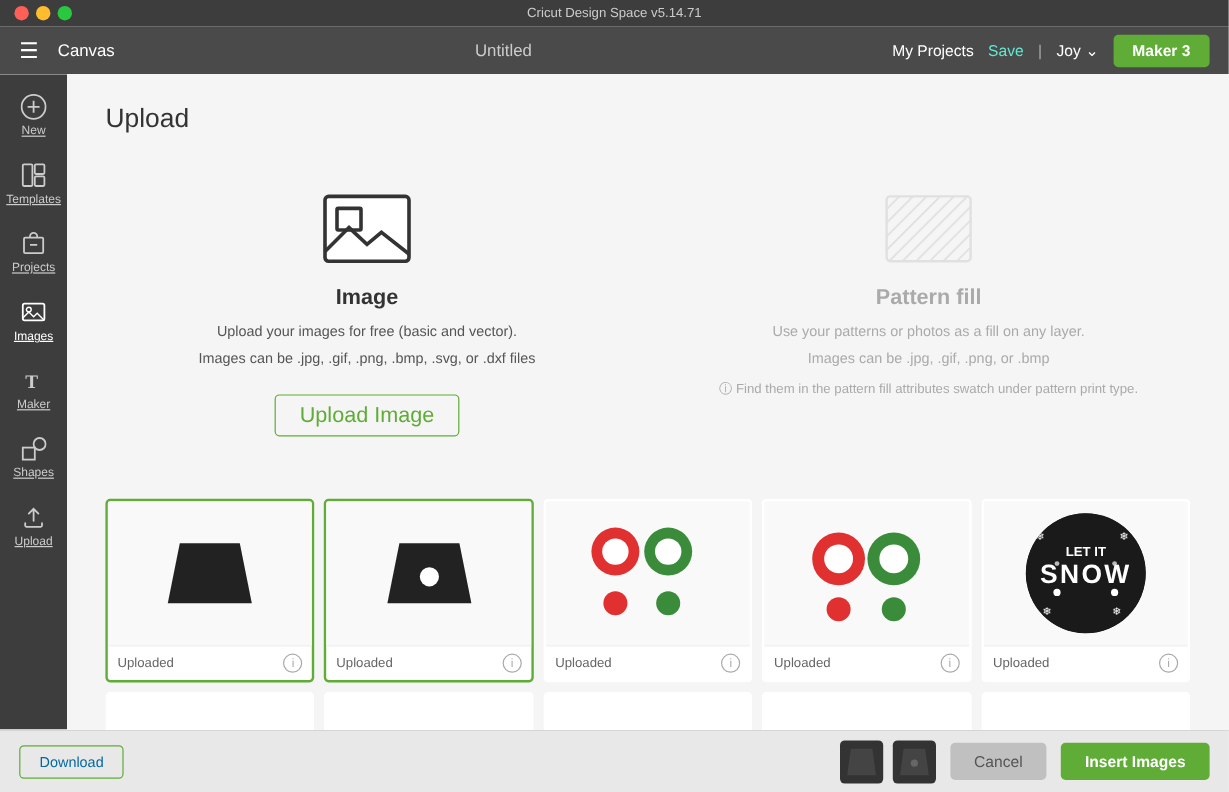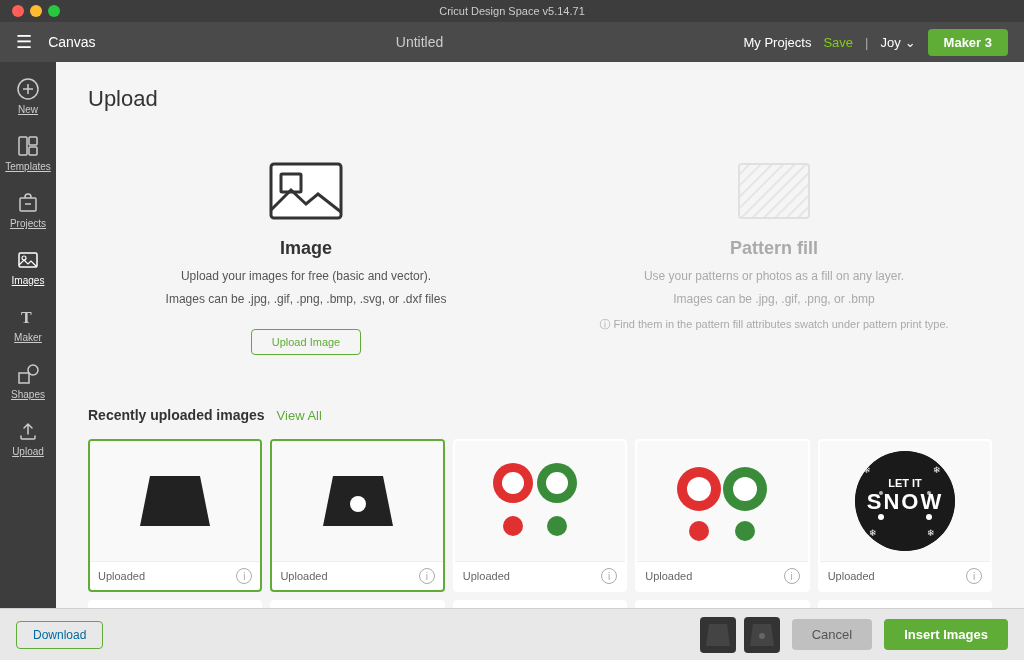--- a/index.html
+++ b/index.html
@@ -75,21 +75,21 @@
       display: flex;
       align-items: center;
       gap: 12px;
     }
     .menu-my-projects {
       color: white;
       font-size: 13px;
       cursor: pointer;
     }
     .menu-save {
-      color: #84cc16;
+      color: #5eead4;
       font-size: 13px;
       cursor: pointer;
     }
     .menu-divider {
       color: #aaa;
       font-size: 13px;
     }
     .menu-user {
       color: white;
       font-size: 13px;
@@ -219,21 +219,21 @@
       margin-top: 4px;
     }
 
     .upload-image-btn {
       margin-top: 16px;
       background: transparent;
       border: 1px solid #5fac36;
       color: #5fac36;
       padding: 6px 20px;
       border-radius: 4px;
-      font-size: 11px;
+      font-size: 18px;
       cursor: pointer;
     }
 
     
     .section-header {
       display: flex;
       align-items: center;
       gap: 12px;
       margin-bottom: 16px;
     }
@@ -537,24 +537,20 @@
         <p class="upload-option-desc">Use your patterns or photos as a fill on any layer.</p>
         <p class="upload-option-desc">Images can be .jpg, .gif, .png, or .bmp</p>
         <p class="upload-option-hint">
           <span style="color:#aaa; font-size:11px;">ⓘ</span>
           <span>Find them in the pattern fill attributes swatch under pattern print type.</span>
         </p>
       </div>
 
     </div>
 
-    <div class="section-header">
-      <span class="section-title">Recently uploaded images</span>
-      <a class="view-all-link">View All</a>
-    </div>
 
     <div class="image-grid">
 
       <div class="image-card selected">
         <div class="image-thumb">
           <svg width="90" height="90" viewBox="0 0 90 90">
             <path d="M10 70 L20 20 L70 20 L80 70 Z" fill="#222"></path>
           </svg>
         </div>
         <div class="image-label-row">

